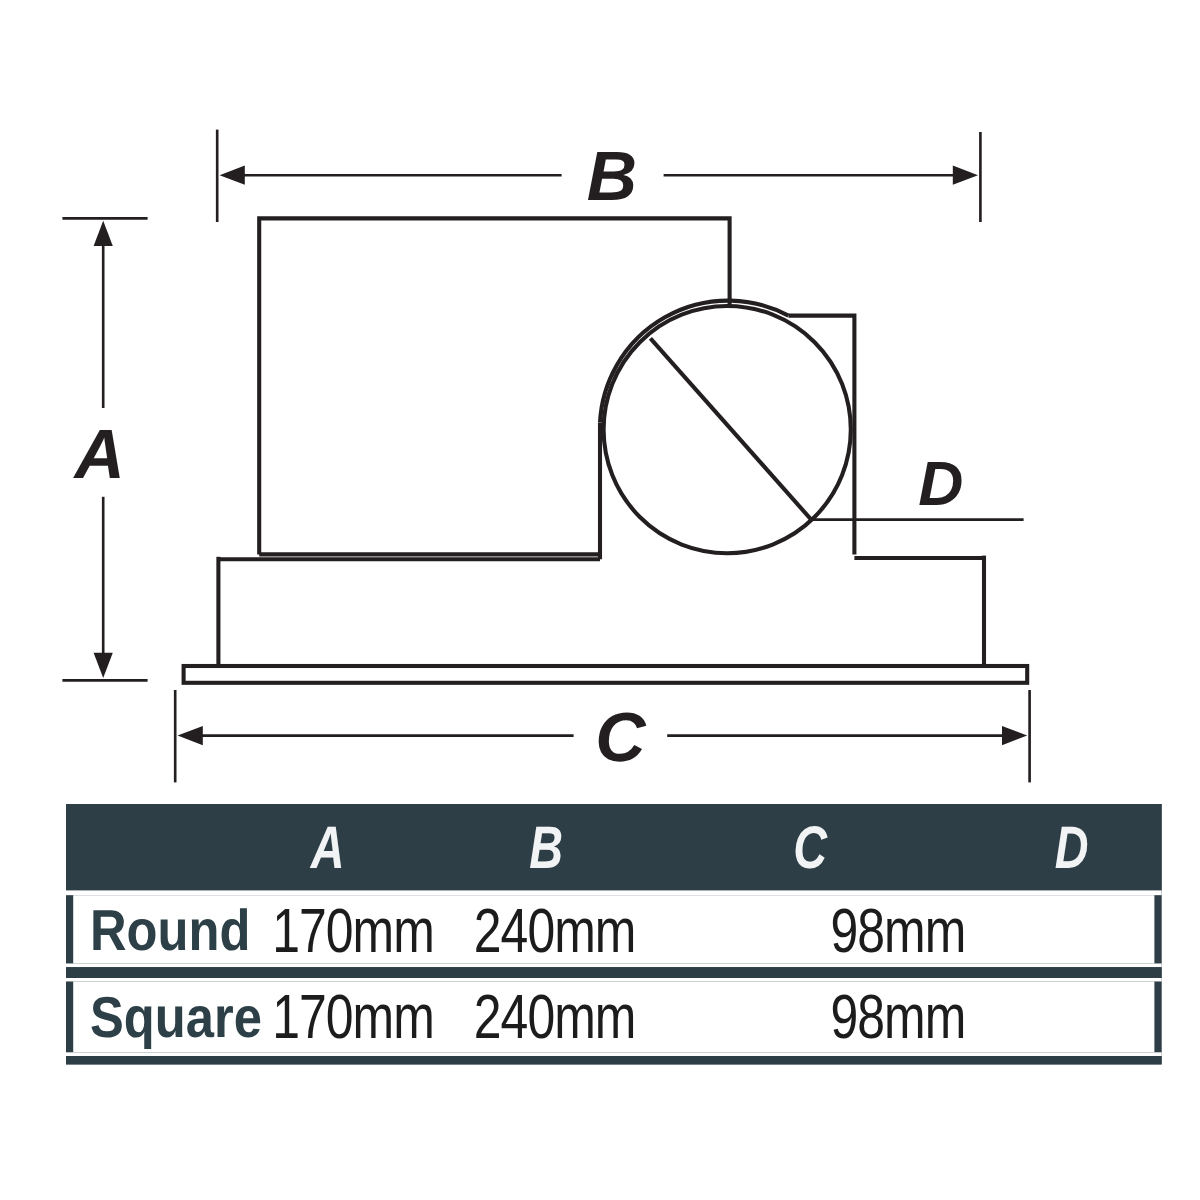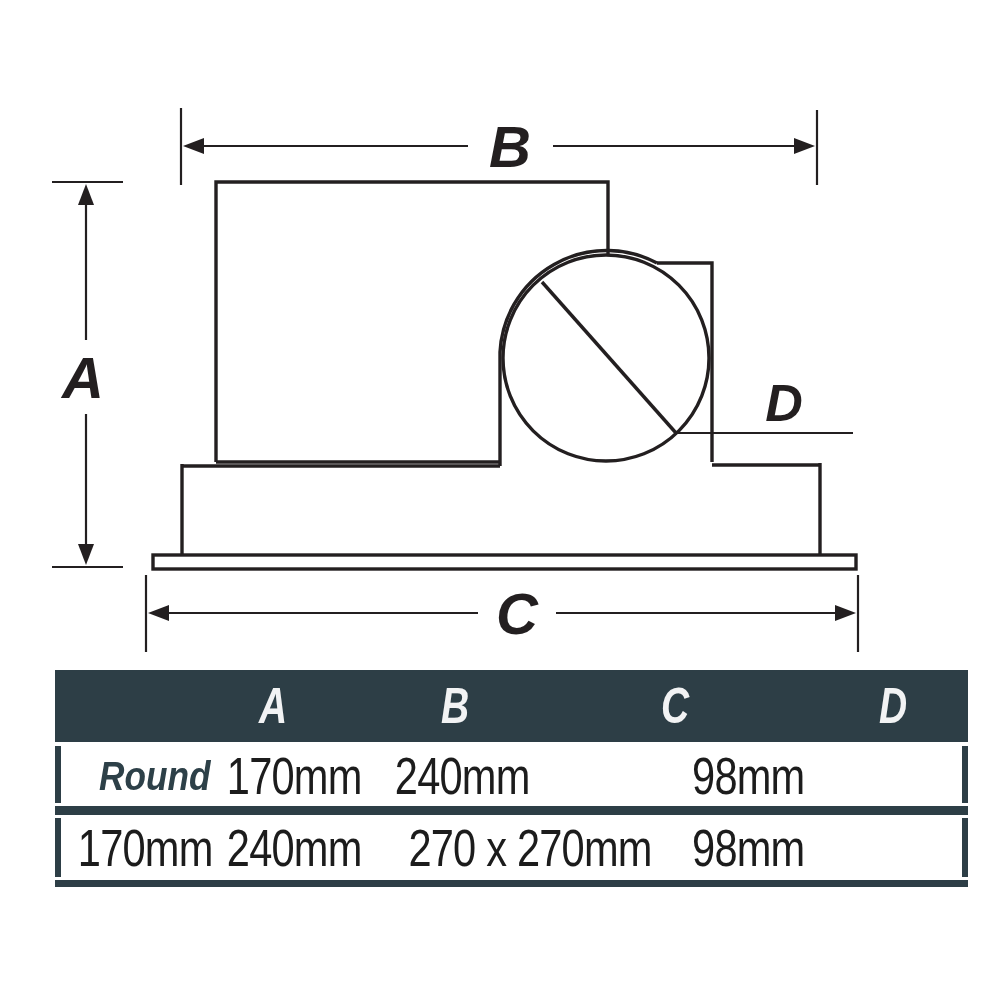--- a/index.html
+++ b/index.html
@@ -47,21 +47,21 @@
     border-left:6px solid var(--header-bg);
     border-right:6px solid var(--header-bg);
     display:grid;grid-template-columns:107px 210px 155px 285px 1fr;
     align-items:center;
   }
   .t-row.r1{height:57px;}
   .t-row.r2{height:59px;}
   .t-bottom{height:7px;background:var(--header-bg);}
   .rlabel{
     padding-left:14px;color:var(--label-fg);
-    font-weight:700;font-style:italic;font-size:40px;white-space:nowrap;margin-left:24px;
+    font-weight:700;font-size:48px;white-space:nowrap;
   }
   .rlabel span{display:inline-block;transform:scaleX(0.88);transform-origin:left center;}
   .vcell{
     text-align:right;color:var(--value-fg);
     font-size:52px;font-weight:400;white-space:nowrap;
   }
   .vcell span{display:inline-block;transform:scaleX(0.80);letter-spacing:-1px;}
 </style>
 </head>
 <body>
@@ -136,21 +136,21 @@
     <div class="vcell"><span>170mm</span></div>
     <div class="vcell"><span>240mm</span></div>
     <div class="vcell"><span>98mm</span></div>
   </div>
 
   <div class="t-gap3"></div>
   <div class="t-sep"></div>
   <div class="t-gap3"></div>
 
   <div class="t-row r2">
+    <div class="rlabel"><span>Square</span></div>
     <div class="vcell"><span>170mm</span></div>
     <div class="vcell"><span>240mm</span></div>
-    <div class="vcell"><span>270 x 270mm</span></div>
     <div class="vcell"><span>98mm</span></div>
   </div>
 
   <div class="t-gap3"></div>
   <div class="t-bottom"></div>
 </div>
 
 </body></html>

